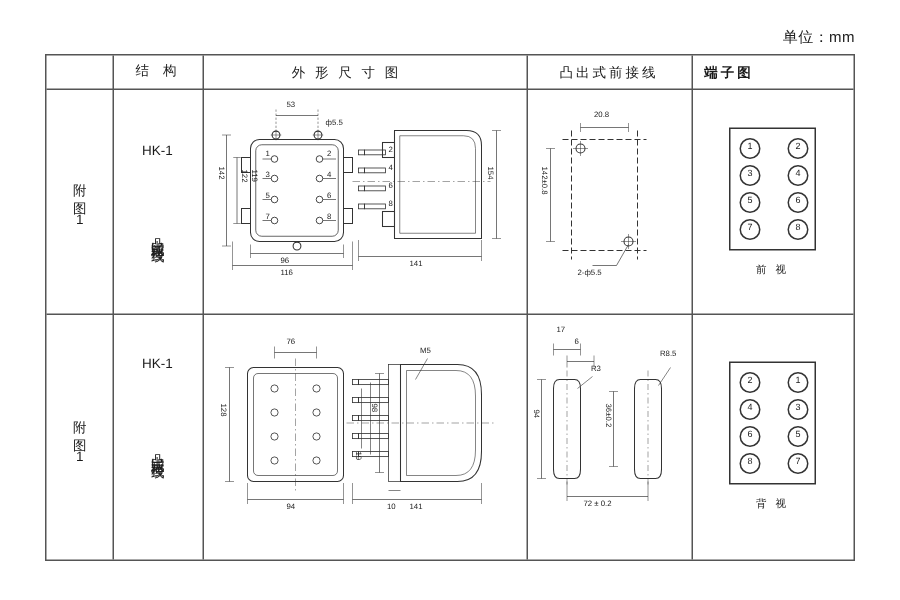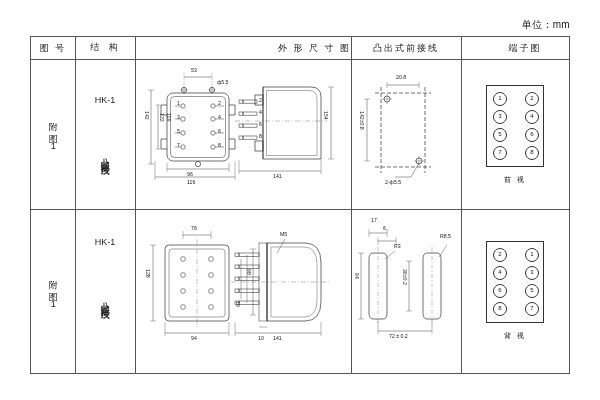--- a/index.html
+++ b/index.html
@@ -123,25 +123,24 @@
   <div class="tbl">
 
     <div class="vline" style="left:44px;"></div>
     <div class="vline" style="left:104px;"></div>
     <div class="vline" style="left:320px;"></div>
     <div class="vline" style="left:430px;"></div>
 
     <div class="hline" style="top:22px;"></div>
     <div class="hline" style="top:172px;"></div>
 
-    <div class="hdr" style="left:0;width:44px;">图 号</div>
     <div class="hdr" style="left:44px;width:60px;font-family:Liberation Mono, monospace;">结 构</div>
-    <div class="hdr" style="left:104px;width:216px;text-align:right;">外 形 尺 寸 图</div>
+    <div class="hdr" style="left:92px;width:216px;">外 形 尺 寸 图</div>
     <div class="hdr" style="left:320px;width:110px;">凸出式前接线</div>
-    <div class="hdr" style="left:450px;width:88px;">端子图</div>
+    <div class="hdr" style="left:411px;width:88px;font-weight:bold;">端子图</div>
 
     <div class="vwrap" style="left:0;top:22px;width:44px;height:150px;">
       <div class="vtext">附 图 1</div>
     </div>
 
     <div class="cellcenter" style="left:44px;top:58px;width:60px;">HK-1</div>
     <div class="vwrap" style="left:44px;top:78px;width:60px;height:80px;">
       <div class="vtext">凸出式前接线</div>
     </div>
 

